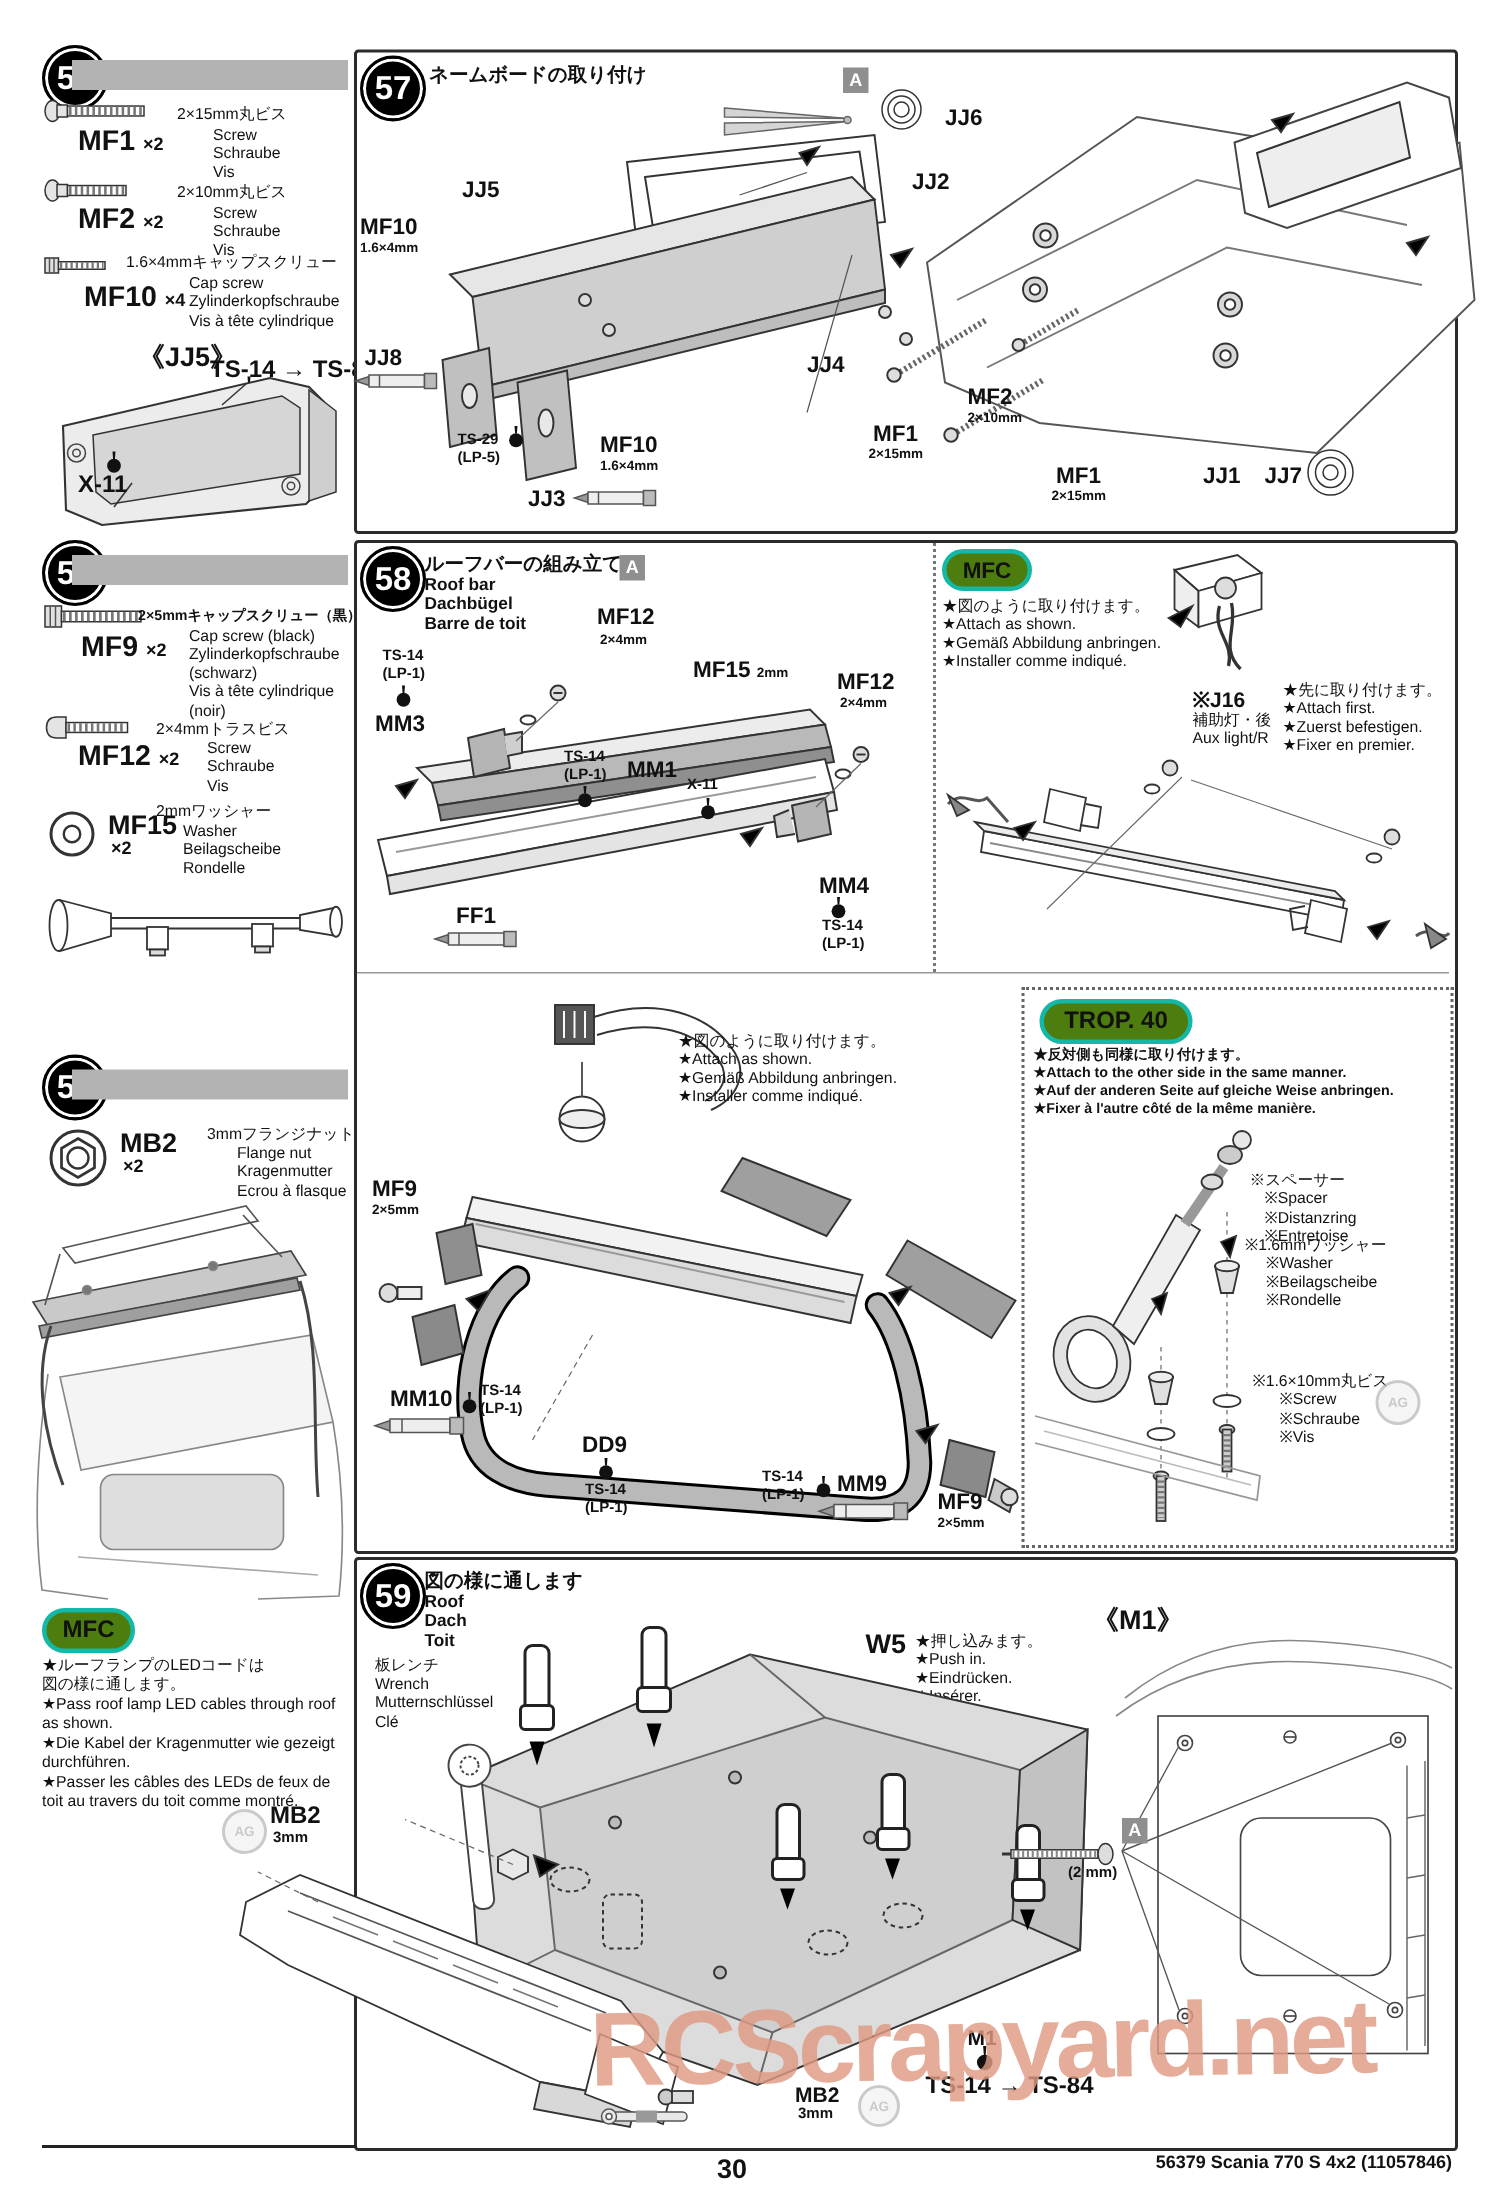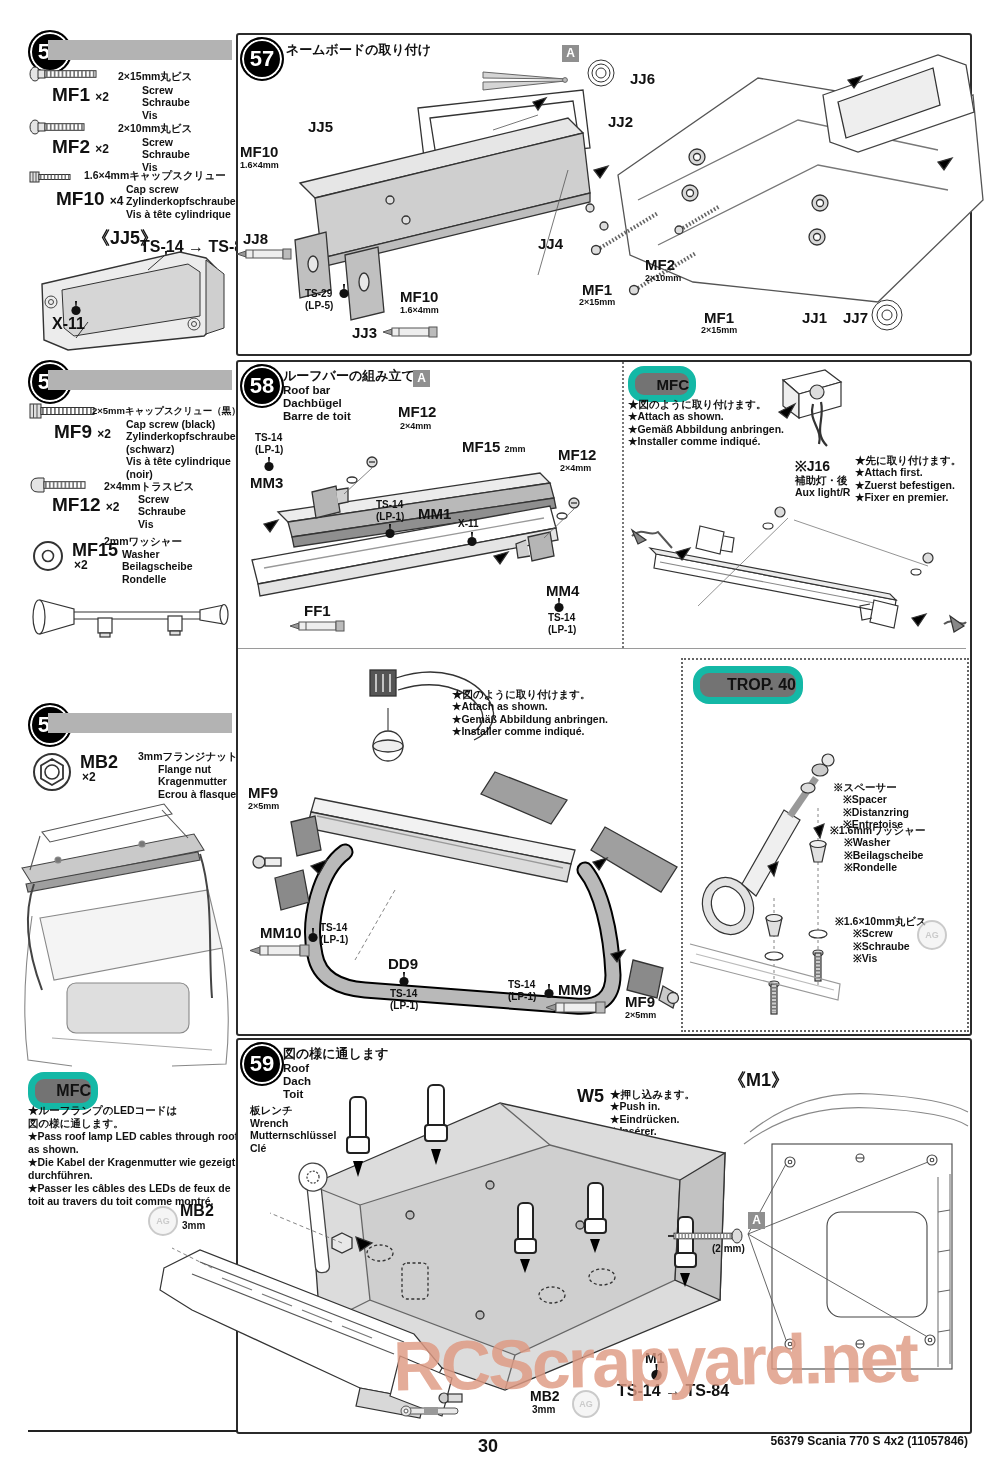--- a/index.html
+++ b/index.html
@@ -3,33 +3,33 @@
 <meta charset="utf-8">
 <style>
   html,body{margin:0;padding:0;background:#fff}
   #page{position:relative;width:1000px;height:1464px;background:#fff;overflow:hidden;
         font-family:"Liberation Sans",sans-serif;color:#111}
   .a{position:absolute}
   .b{font-weight:bold}
   .n{white-space:nowrap}.t10{font-size:10px}.t11{font-size:16px}.t115{font-size:11.5px}
   .t12{font-size:12px}.t13{font-size:13px}.t14{font-size:14px}.t15{font-size:18px}
   .t16{font-size:16px}.t19{font-size:19px}
-  .note{font-weight:bold;font-size:10.5px;line-height:12.4px;white-space:nowrap}
+  .note{font-weight:normal;font-size:10.5px;line-height:12.4px;white-space:nowrap}
   .note9{font-weight:bold;font-size:9.5px;line-height:12px;white-space:nowrap}
   .lbl{font-weight:bold;font-size:15px;white-space:nowrap}
   .sub{font-weight:bold;font-size:9px;white-space:nowrap}
   .panel{position:absolute;border:2px solid #2b2b2b;border-radius:3px;background:#fff}
   .badge{position:absolute;width:40px;height:40px;border-radius:50%;background:#000;color:#fff;
          font-weight:bold;font-size:22px;display:flex;align-items:center;justify-content:center;
          border:2px solid #000;box-shadow:inset 0 0 0 2px #fff}
   .stepbar{position:absolute;height:20px;background:#b3b3b3}
   .mk{position:absolute;width:17px;height:17px;background:#8f8f8f;color:#fff;font-weight:bold;
       font-size:12px;text-align:center;line-height:17px}
-  .stadium{position:absolute;border:7px solid #14b8a6;border-radius:16px;font-weight:bold;
-           text-align:center;background:#737373;display:flex;align-items:center;justify-content:flex-end}
+  .stadium{position:absolute;border:3px solid #14b8a6;border-radius:16px;font-weight:bold;
+           text-align:center;background:#4d7c0f;display:flex;align-items:center;justify-content:center}
   .trop40{position:absolute;border:2px dotted #666;background:#fff}
   .mfcdiv{position:absolute;border-left:2px dotted #777}
   .sep58{position:absolute;border-top:1.5px solid #9a9a9a}
   .ag{position:absolute;border:2px solid #b5b5b5;border-radius:50%;color:#b5b5b5;font-weight:bold;
       font-size:9px;display:flex;align-items:center;justify-content:center;opacity:.7;background:#f2f2f2}
   .wm{position:absolute;font-weight:bold;font-size:70px;color:#df9a83;opacity:.82;
       white-space:nowrap;letter-spacing:-3px;transform:rotate(-1deg);z-index:50}
   .hr{position:absolute;border-top:2px solid #222}
   svg{position:absolute;overflow:visible}
 </style>
@@ -511,20 +511,26 @@
       <line x1="18" y1="2" x2="18" y2="11" stroke="#555"></line>
       <rect x="50" y="1" width="9" height="11" fill="#bbb" stroke="#555"></rect>
   </svg>
   <div class="a lbl" style="left:625px;top:993px">MF9</div>
   <div class="a sub" style="left:625px;top:1010px">2×5mm</div>
 
   <div class="trop40" style="left:681px;top:658px;width:284px;height:370px"></div>
   <div class="stadium" style="left:693px;top:666px;width:96px;height:24px;font-size:16px">
       <span>TROP. 40</span>
     </div>
+  <div class="a note9" style="left:689px;top:698px">
+    <div>★反対側も同様に取り付けます。</div>
+      <div>★Attach to the other side in the same manner.</div>
+      <div>★Auf der anderen Seite auf gleiche Weise anbringen.</div>
+      <div>★Fixer à l'autre côté de la même manière.</div>
+  </div>
   <svg style="left:690px;top:748px" width="160" height="276" viewBox="0 0 160 276">
     <g stroke="#333" fill="none" stroke-width="1.2">
       <ellipse cx="38" cy="158" rx="25" ry="29" transform="rotate(-22 38 158)" fill="#e3e3e3"></ellipse>
       <ellipse cx="38" cy="158" rx="16" ry="20" transform="rotate(-22 38 158)" fill="#fff"></ellipse>
       <polygon points="52,136 94,62 110,72 66,148" fill="#efefef"></polygon>
       <line x1="100" y1="68" x2="126" y2="30" stroke="#999" stroke-width="7"></line>
       <ellipse cx="118" cy="40" rx="7" ry="5" fill="#ddd"></ellipse>
         <ellipse cx="130" cy="22" rx="8" ry="6" fill="#ccc"></ellipse>
         <circle cx="138" cy="12" r="6" fill="#e8e8e8"></circle>
       <line x1="128" y1="60" x2="128" y2="240" stroke="#666" stroke-width="0.8" stroke-dasharray="3 3"></line>

